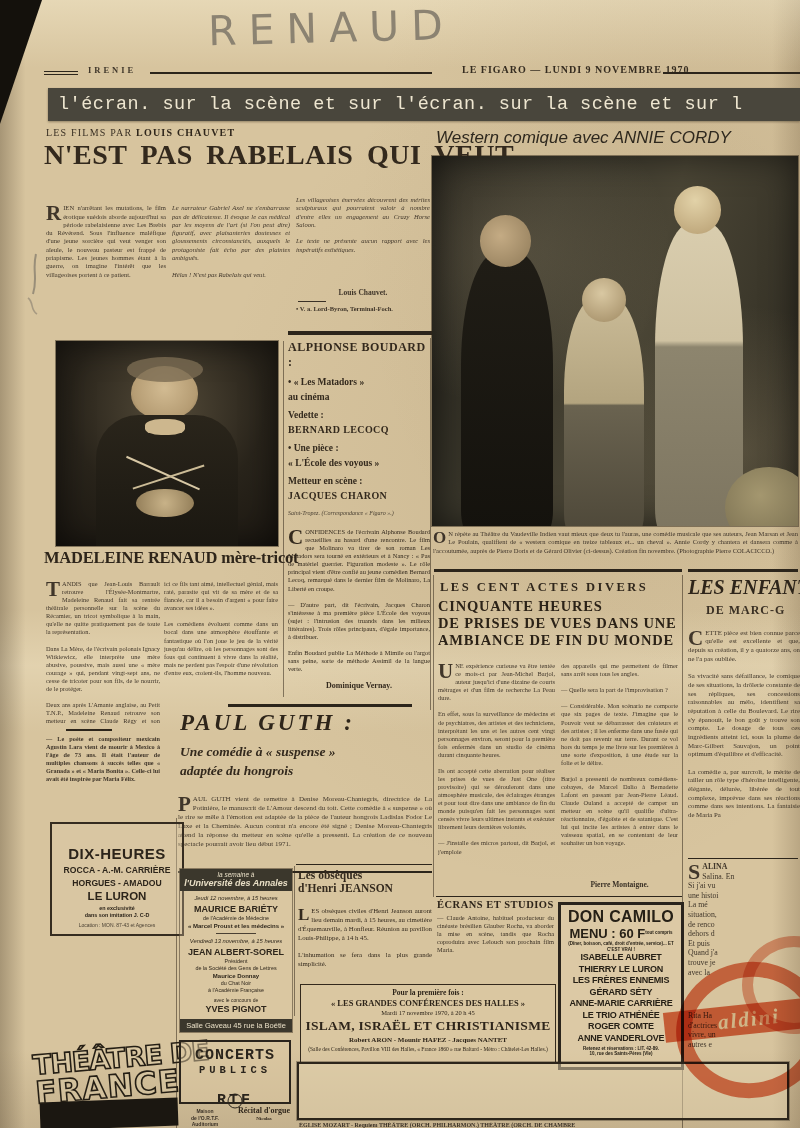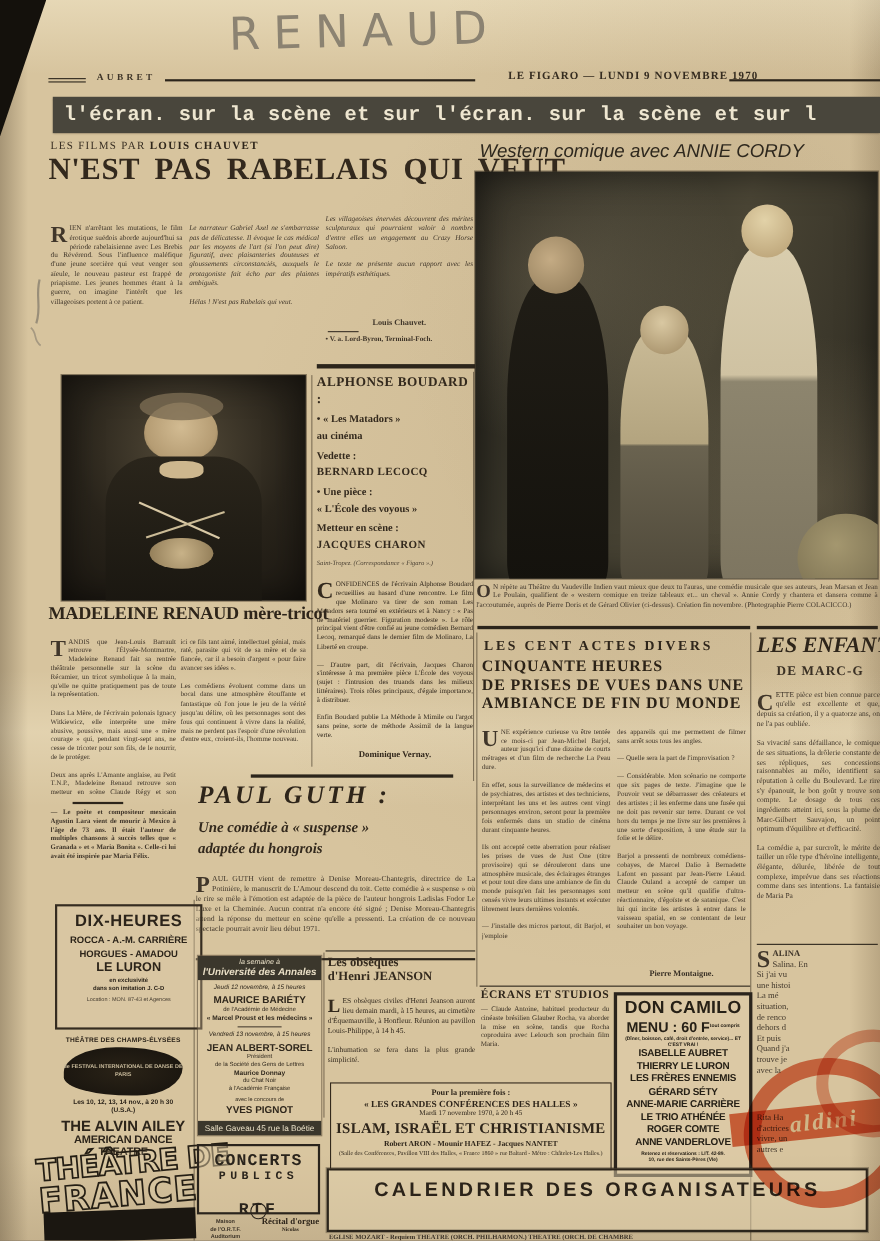--- a/index.html
+++ b/index.html
@@ -35,21 +35,21 @@
     font-size:41px; letter-spacing:12px; color:#837b6c; transform:rotate(-1.5deg); opacity:.9; }
 
   #masthead-left { position:absolute; left:88px; top:65px; font-size:8.5px; font-weight:bold;
     letter-spacing:3px; color:#3f362a; }
   #masthead { position:absolute; left:462px; top:64px; font-size:10px; font-weight:bold;
     letter-spacing:1px; color:#352c20; white-space:nowrap; }
 
   #banner { position:absolute; left:48px; top:88px; width:752px; height:33px;
     background:#49463c; box-shadow:0 1px 2px rgba(40,30,15,.4); }
   #banner span { display:block; padding:6px 16px 0 10px; font-family:"Liberation Mono", monospace;
-    font-weight:bold; font-size:18.5px; letter-spacing:.5px; color:#eee6d0; white-space:nowrap; }
+    font-weight:normal; font-size:18.5px; letter-spacing:.5px; color:#eee6d0; white-space:nowrap; }
 
   #kicker { position:absolute; left:46px; top:127px; font-size:10px; letter-spacing:1.2px; color:#3a3024; }
   #kicker b { font-weight:bold; color:#2f261b; }
   #rab-headline { position:absolute; left:44px; top:139px; width:392px; font-size:28px;
     font-weight:bold; letter-spacing:.5px; word-spacing:6px; color:#33291d; white-space:nowrap; }
 
   .newscol { position:absolute; color:#40362a; }
 
   #western-head { position:absolute; left:436px; top:128px; font-family:"Liberation Sans", sans-serif;
     font-style:italic; font-weight:normal; font-size:17px; color:#2e281e; white-space:nowrap; }
@@ -86,21 +86,21 @@
     letter-spacing:2.5px; color:#2f261b; }
   .faits-h { position:absolute; left:438px; font-weight:bold; font-size:14.5px; letter-spacing:.8px; color:#2b2217; }
 
   #enfants-title { position:absolute; left:688px; top:576px; font-style:italic; font-weight:bold;
     font-size:20px; color:#2e251a; white-space:nowrap; }
   #enfants-sub { position:absolute; left:706px; top:603px; font-weight:bold; font-size:12px;
     letter-spacing:1px; color:#3a3024; white-space:nowrap; }
 
   .adbox { position:absolute; border:2px solid #352c20; background:rgba(222,204,168,.35); }
   #dixheures { left:50px; top:822px; width:134px; height:114px; text-align:center;
-    font-family:"Liberation Sans", sans-serif; color:#2c241a; padding-top:5px; }
+    font-family:"Liberation Sans", sans-serif; color:#2c241a; padding-top:21px; }
   #dixheures .dt { font-size:15px; font-weight:bold; letter-spacing:.5px; }
   #dixheures .d1 { font-size:8.6px; font-weight:bold; margin-top:3px; }
   #dixheures .d3 { font-size:11.5px; font-weight:bold; margin-top:2px; }
   #dixheures .ds { font-size:5.4px; font-weight:bold; margin-top:3px; }
   #dixheures .dl { font-size:5px; margin-top:4px; color:#4a4033; }
 
   #champs { position:absolute; left:50px; top:943px; width:124px; text-align:center;
     font-family:"Liberation Sans", sans-serif; color:#2c241a; }
   #champs .cv { font-size:6px; font-weight:bold; letter-spacing:.2px; }
   #festival-blob { margin:3px auto 0; width:108px; height:44px; background:
@@ -205,21 +205,21 @@
 </style>
 </head>
 <body>
 
 <div id="page">
 
   <div id="corner-dark"></div>
 
   <div id="handwriting">RENAUD</div>
 
-  <div id="masthead-left">AUBRET</div>
+  <div id="masthead-left">IRENIE</div>
   <div class="rule" style="left:44px;top:71px;width:34px;height:1px"></div>
   <div class="rule" style="left:44px;top:74px;width:34px;height:1px"></div>
   <div class="rule" style="left:150px;top:72px;width:282px;height:2px"></div>
   <div id="masthead">LE FIGARO — LUNDI 9 NOVEMBRE 1970</div>
   <div class="rule" style="left:663px;top:72px;width:137px;height:2px"></div>
 
   <div id="banner">
     <span>l'écran. sur la scène et sur l'écran. sur la scène et sur l</span>
   </div>
 
@@ -391,30 +391,20 @@
   <div class="adbox" id="dixheures">
     <div class="dt">DIX-HEURES</div>
     <div class="d1">ROCCA - A.-M. CARRIÈRE</div>
     <div class="d1">HORGUES - AMADOU</div>
     <div class="d3">LE LURON</div>
     <div class="ds">en exclusivité</div>
     <div class="ds" style="margin-top:1px">dans son imitation J. C-D</div>
     <div class="dl">Location : MON. 87-43 et Agences</div>
   </div>
 
-  <div id="champs">
-    <div class="cv">THÉÂTRE DES CHAMPS-ÉLYSÉES</div>
-    <div id="festival-blob">
-      <span>8e FESTIVAL INTERNATIONAL DE DANSE DE PARIS</span>
-    </div>
-    <div class="cd">Les 10, 12, 13, 14 nov., à 20 h 30</div>
-    <div class="cd" style="margin-top:1px">(U.S.A.)</div>
-    <div class="c1">THE ALVIN AILEY</div>
-    <div class="c2">AMERICAN DANCE THEATRE</div>
-  </div>
 
   <div id="tdf-patch"></div>
   <div id="tdf">
     <div class="f1">THÉÂTRE DE</div>
     <div class="f2">FRANCE</div>
   </div>
 
   <div class="vrule" style="left:294px;top:866px;height:150px"></div>
   <div id="annales">
     <div class="band">
@@ -491,21 +481,20 @@
     <div class="name">GÉRARD SÉTY</div>
     <div class="name">ANNE-MARIE CARRIÈRE</div>
     <div class="name">LE TRIO ATHÉNÉE</div>
     <div class="name">ROGER COMTE</div>
     <div class="name">ANNE VANDERLOVE</div>
     <div class="df">Retenez et réservations : LIT. 42-89.</div>
     <div class="df" style="margin-top:0">10, rue des Saints-Pères (VIe)</div>
   </div>
 
   <div id="calendrier">
-    <div class="c1">CALENDRIER DES ORGANISATEURS</div>
   </div>
   <div id="cal-footer">ÉGLISE   MOZART - Requiem   THÉÂTRE (ORCH. PHILHARMON.)   THÉÂTRE (ORCH. DE CHAMBRE</div>
 
   <svg id="pencil-marks" width="40" height="80" viewBox="0 0 40 80">
     <path d="M18 6 C14 22, 20 30, 15 46" stroke="#7f786a" stroke-width="2" fill="none" opacity=".7"></path>
     <path d="M10 50 C16 54, 12 62, 19 66" stroke="#857d6e" stroke-width="1.6" fill="none" opacity=".6"></path>
   </svg>
 
   <div class="stamp" id="stamp-arc"></div>
   <div class="stamp" id="stamp-ring"></div>

